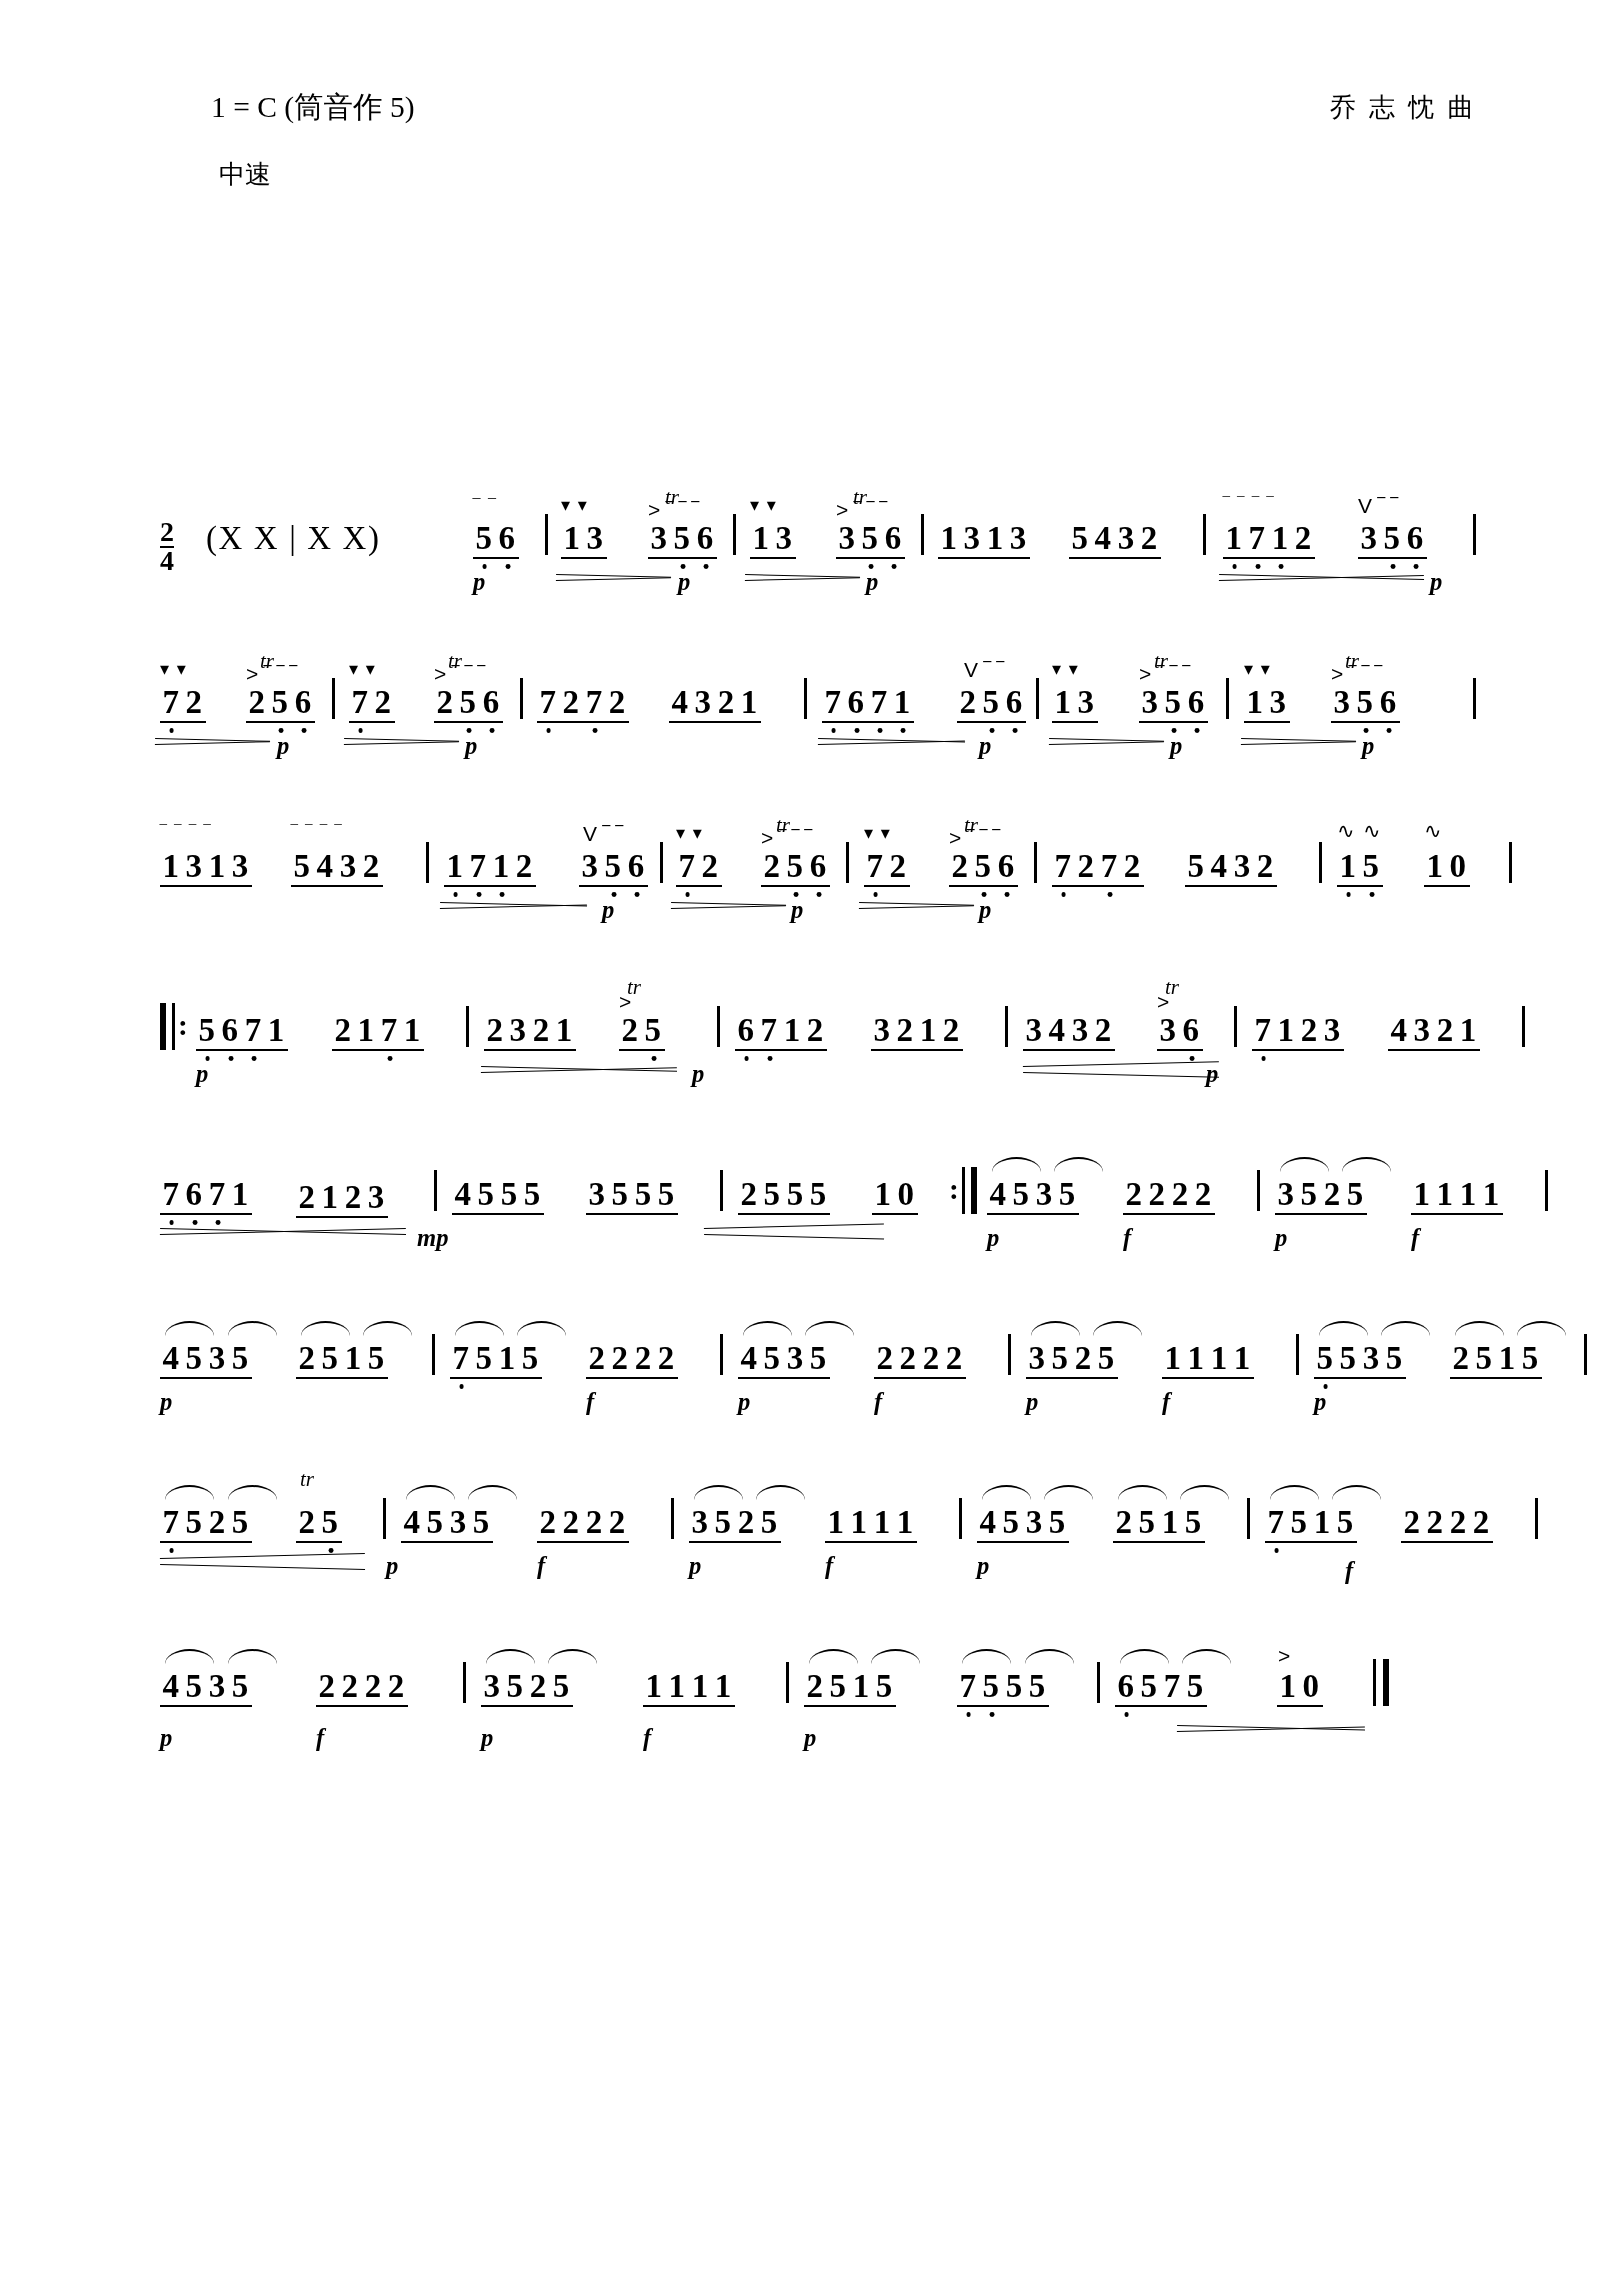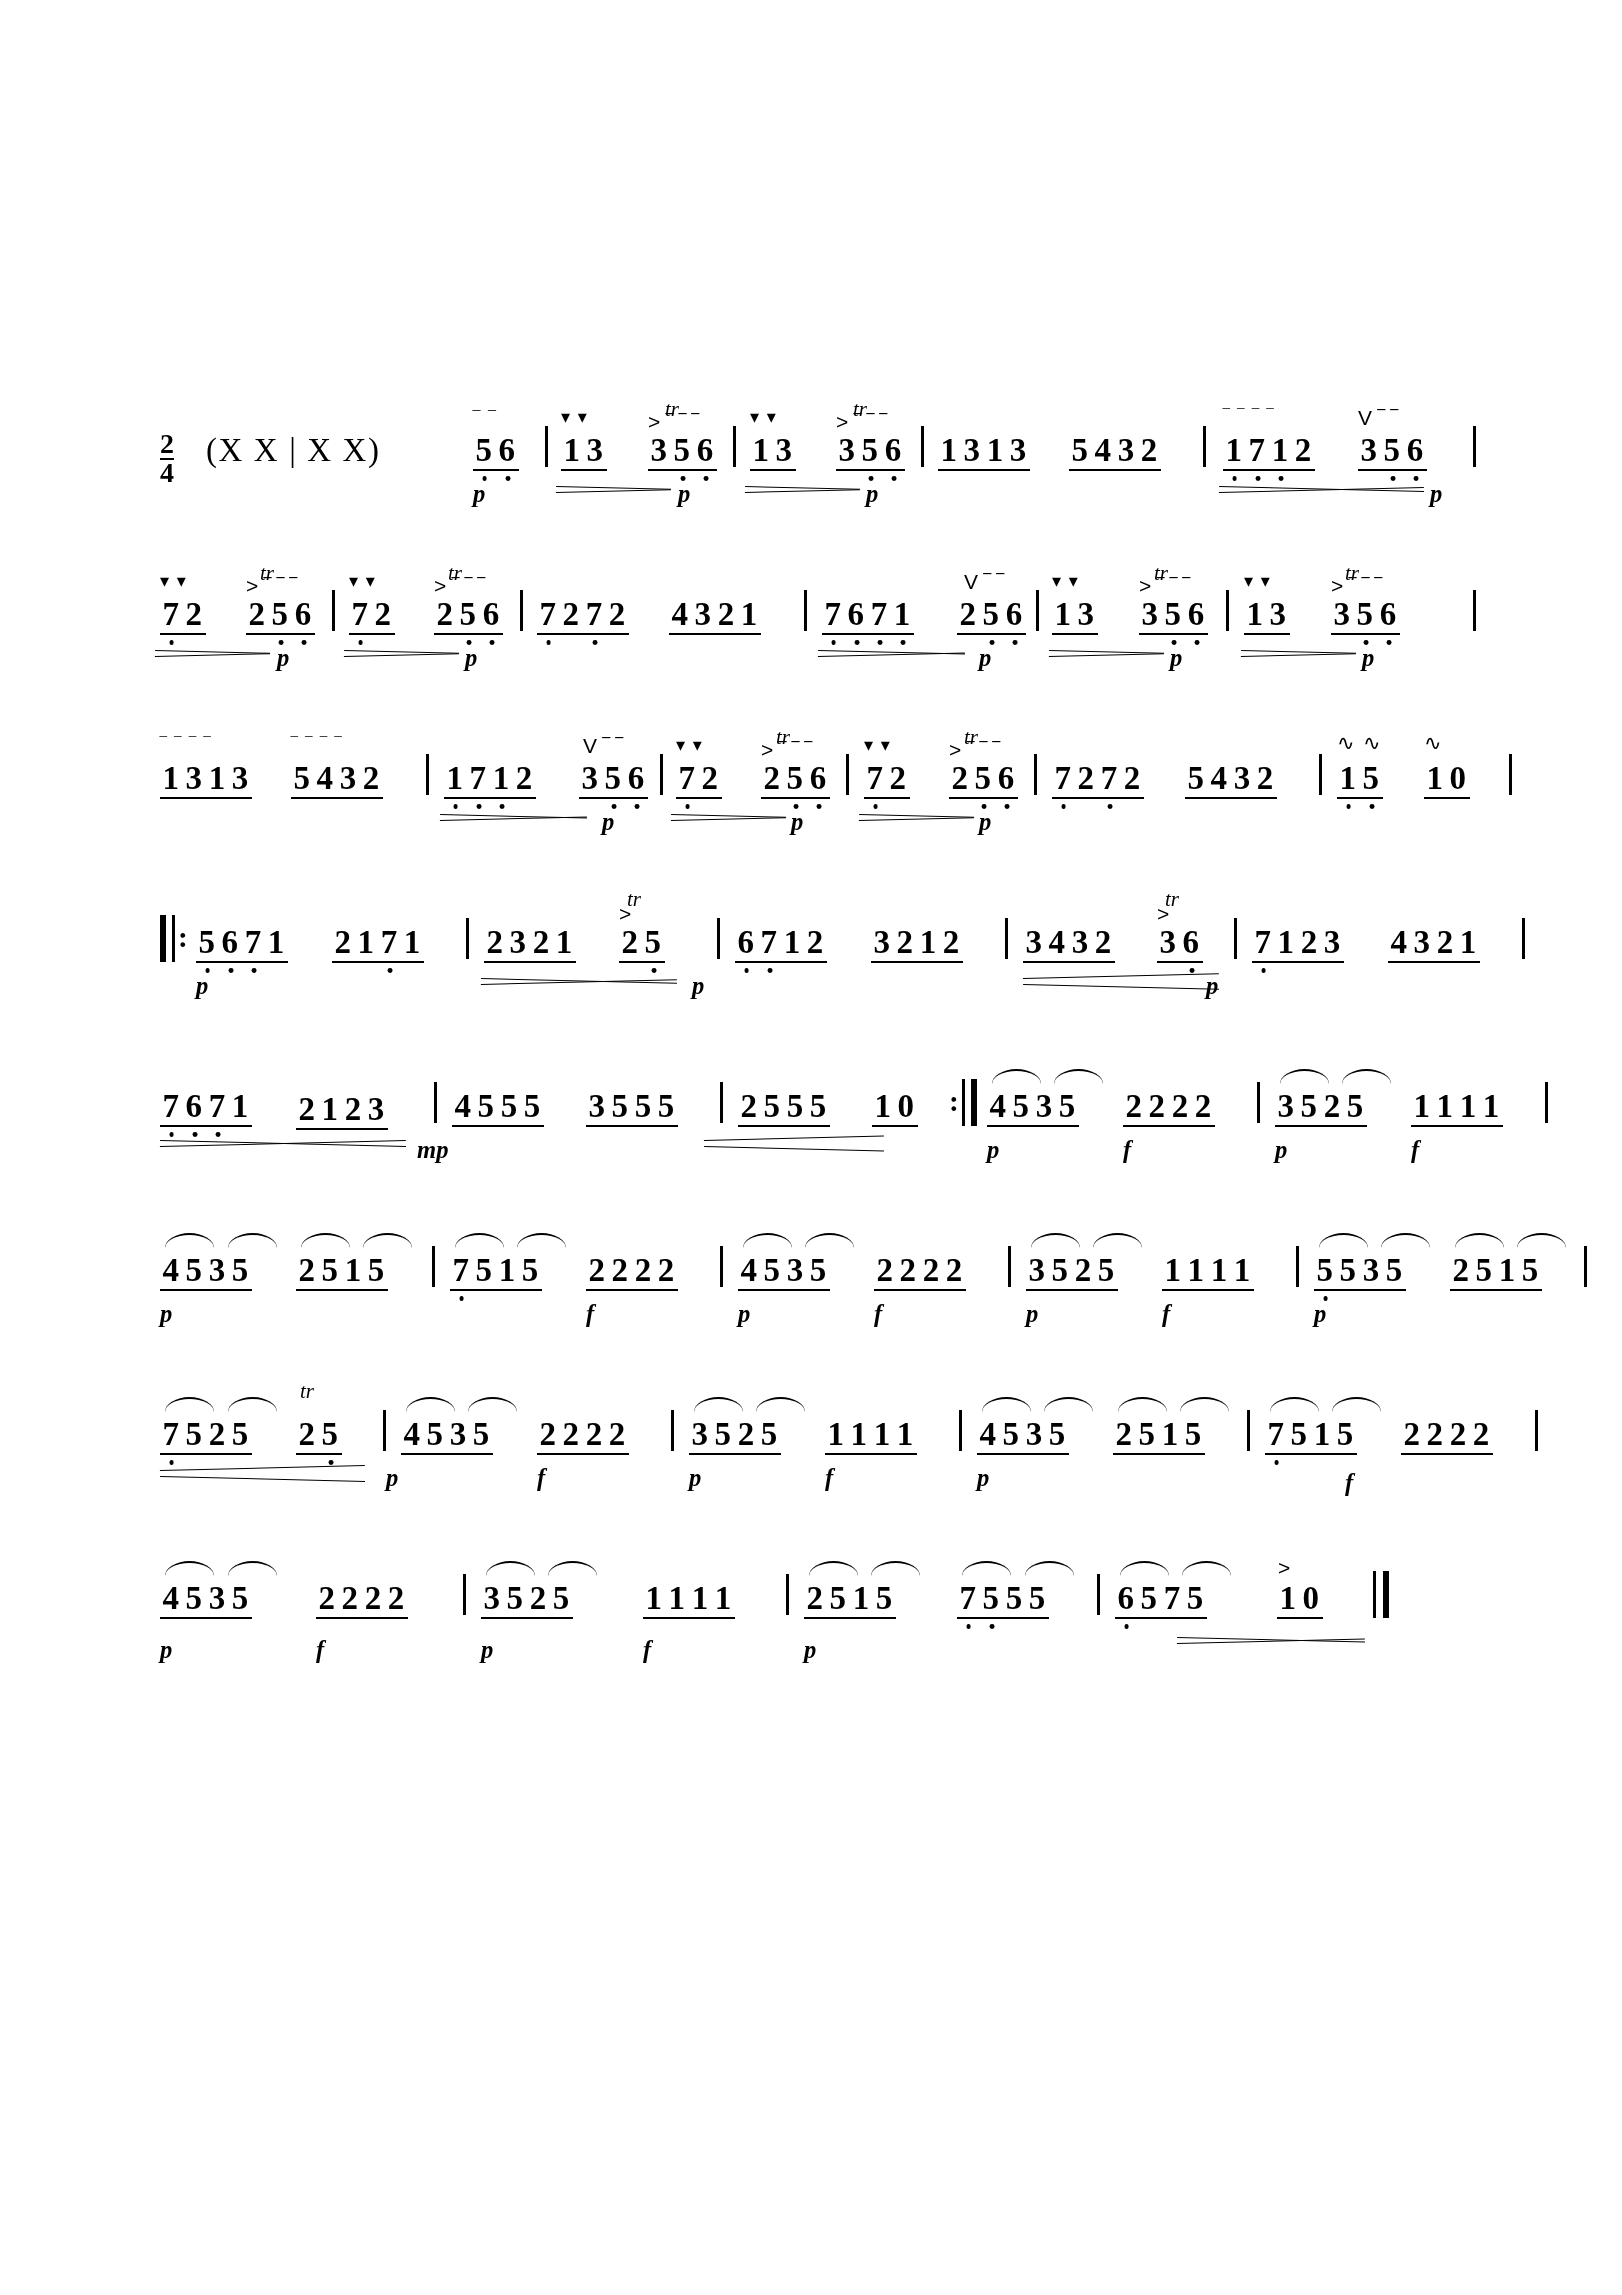--- a/index.html
+++ b/index.html
@@ -157,20 +157,27 @@
   .underline1 { border-bottom: 2.5px solid #000; }
   .scorearea { position: absolute; left: 0; top: 385px; width: 1623px; }
   .sysrow { position: relative; width: 1623px; height: 164px; }
 </style>
 </head>
 <body>
 
 <div class="page">
 
 
+  <div class="headrow">
+    <div class="keysig">
+      <span>1 = C (筒音作 5)</span>
+    </div>
+    <div class="composer">乔 志 忱 曲</div>
+    <div class="tempo">中速</div>
+  </div>
 
   <div class="scorearea">
 
     <div class="sysrow">
       <div class="timesig">
         <span class="num">2</span>
         <span class="den">4</span>
       </div>
       <div class="grp" style="left:206px; top:47px; font-weight:normal;">(X  X | X  X)</div>
 

